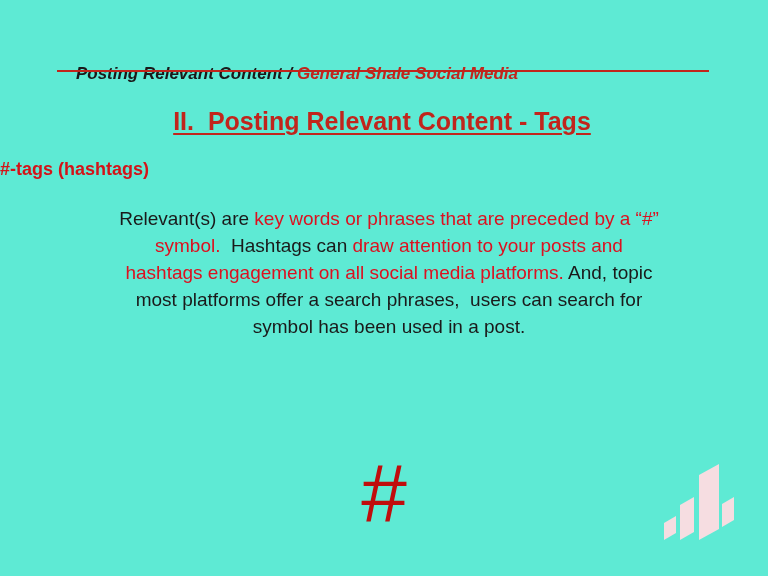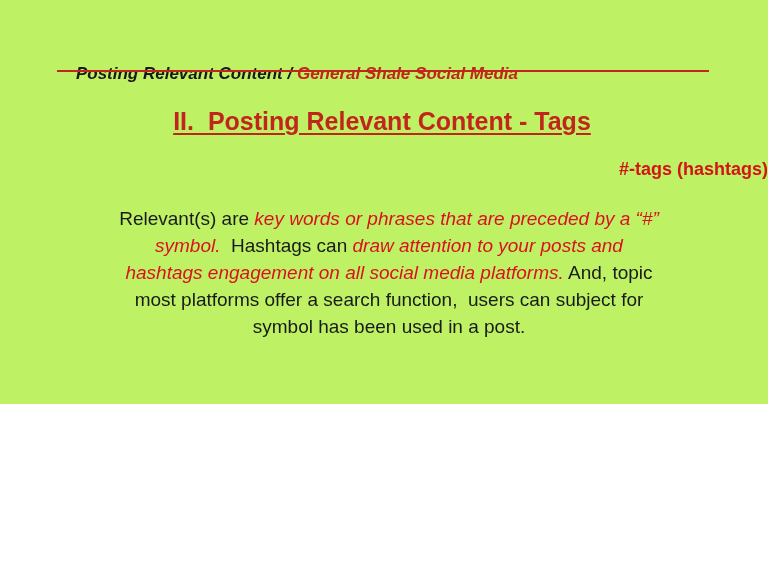--- a/index.html
+++ b/index.html
@@ -3,22 +3,22 @@
 <meta charset="utf-8">
 <style>
   html, body {
     margin: 0;
     padding: 0;
     background: #ffffff;
   }
   .slide {
     position: relative;
     width: 768px;
-    height: 404px;
-    background: #bef264;
+    height: 576px;
+    background: #5eead4;
     overflow: hidden;
     font-family: "Liberation Sans", sans-serif;
   }
   .header {
     position: absolute;
     left: 57px;
     top: 44px;
     font-size: 17px;
     font-weight: bold;
     font-style: italic;
@@ -48,40 +48,40 @@
     text-decoration: underline;
     text-decoration-thickness: 2px;
     text-underline-offset: 3px;
     white-space: pre;
   }
   .slide-subtitle {
     position: absolute;
     left: 0;
     right: 0;
     top: 159px;
-    text-align: right;
+    text-align: left;
     font-size: 18px;
     font-weight: bold;
     color: #d41318;
   }
   .body-text {
     position: absolute;
     left: 50px;
     right: 40px;
     top: 205px;
     text-align: center;
     font-size: 19px;
     line-height: 27px;
     color: #1a1a1a;
   }
   .body-text > div {
     white-space: pre;
   }
   .run-black { color: #1a1a1a; }
-  .run-red { color: #dc1120; font-style: italic; }
+  .run-red { color: #dc1120; }
   .big-hash {
     position: absolute;
     left: 0;
     right: 0;
     top: 452px;
     text-align: center;
     font-size: 82px;
     line-height: 1;
     font-weight: 400;
     color: #c00d0d;
@@ -106,21 +106,21 @@
   <div class="header-rule"></div>
 
   <div class="slide-title">II.  Posting Relevant Content - Tags</div>
 
   <div class="slide-subtitle">#-tags (hashtags)</div>
 
   <div class="body-text">
       <div><span class="run-black">Relevant(s) are </span><span class="run-red">key words or phrases that are preceded by a “#”</span></div>
       <div><span class="run-red">symbol.</span><span class="run-black">  Hashtags can </span><span class="run-red">draw attention to your posts and</span></div>
       <div><span class="run-red">hashtags engagement on all social media platforms.</span><span class="run-black"> And, topic</span></div>
-      <div><span class="run-black">most platforms offer a search function,  users can subject for</span></div>
+      <div><span class="run-black">most platforms offer a search phrases,  users can search for</span></div>
       <div><span class="run-black">symbol has been used in a post.</span></div>
     </div>
 
   <div class="big-hash">#</div>
 
   <svg class="logo" viewBox="0 0 80 85" xmlns="http://www.w3.org/2000/svg">
     <polygon points="6,65 18,58 18,75 6,82" fill="#f6dde1"></polygon>
     <polygon points="22,47 36,39 36,74 22,82" fill="#f6dde1"></polygon>
     <polygon points="41,17 61,6 61,71 41,82" fill="#f6dde1"></polygon>
     <polygon points="64,46 76,39 76,62 64,69" fill="#f6dde1"></polygon>

